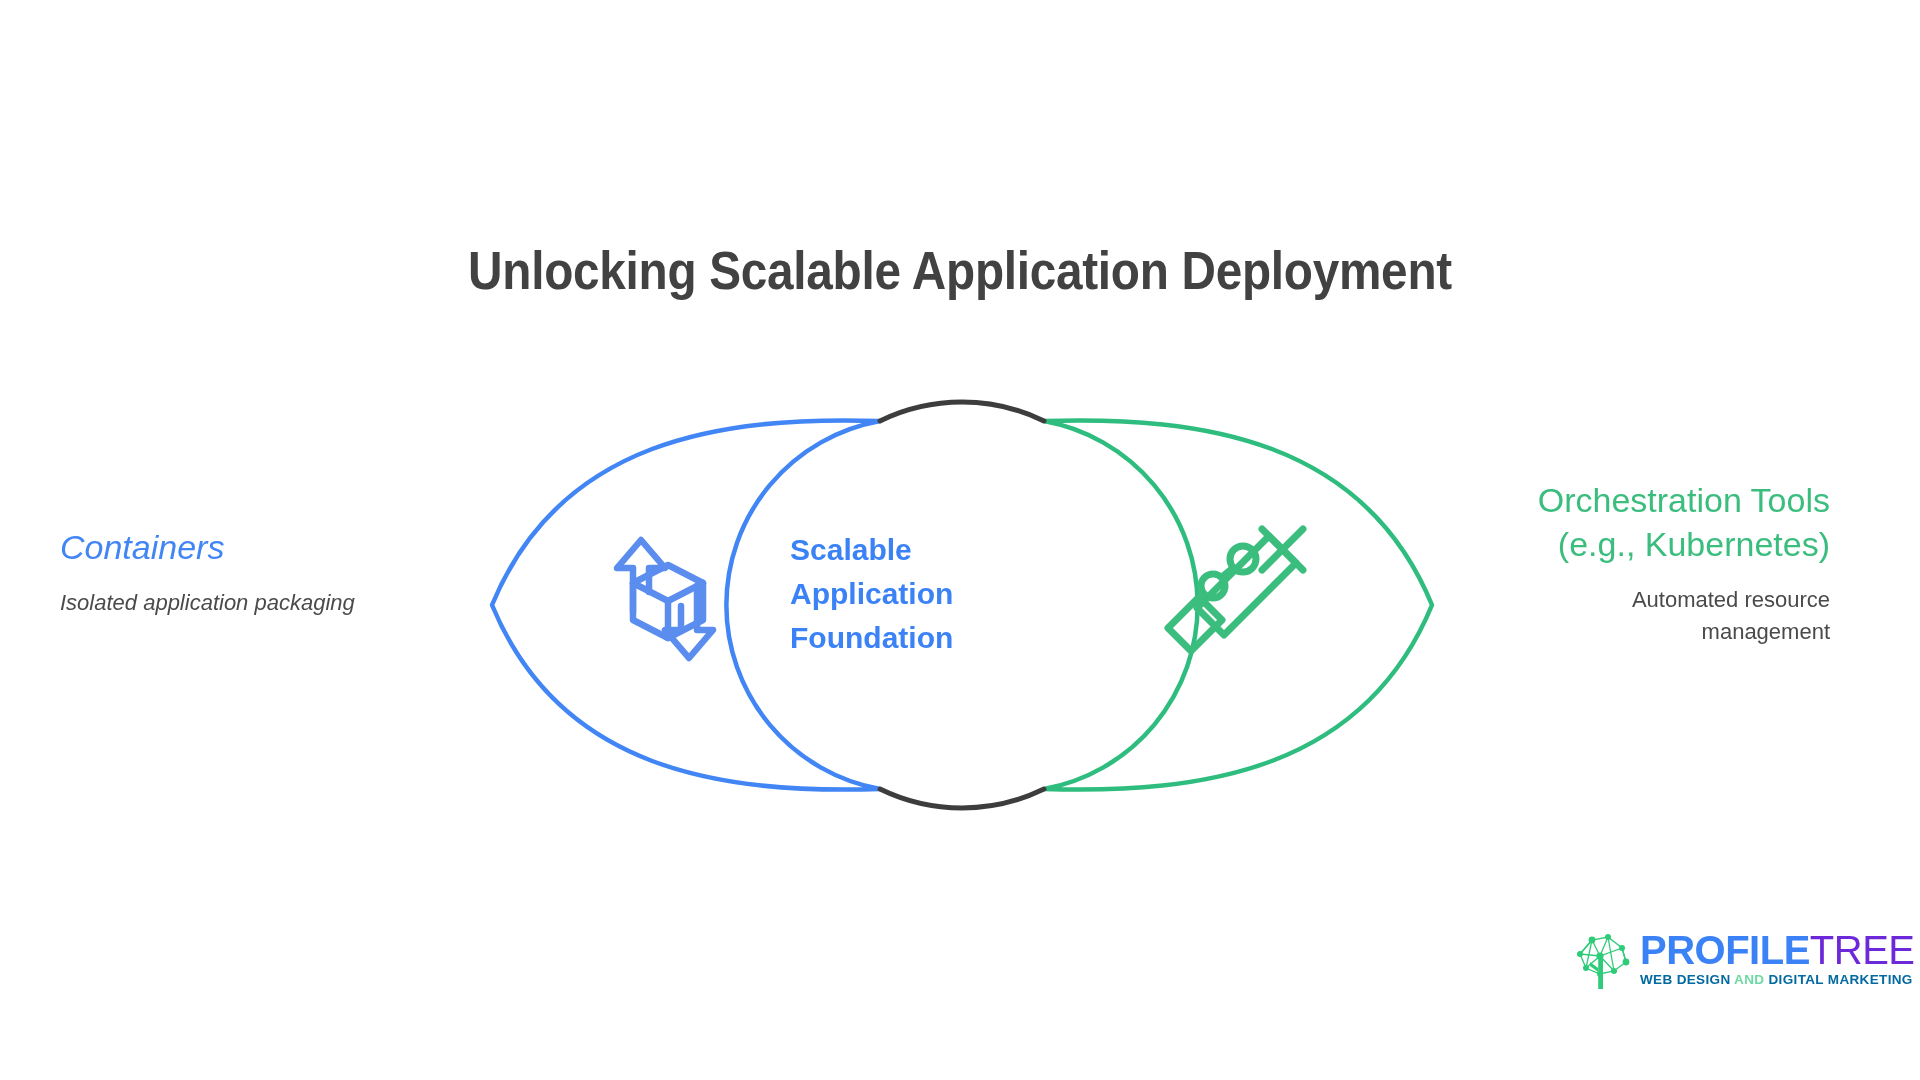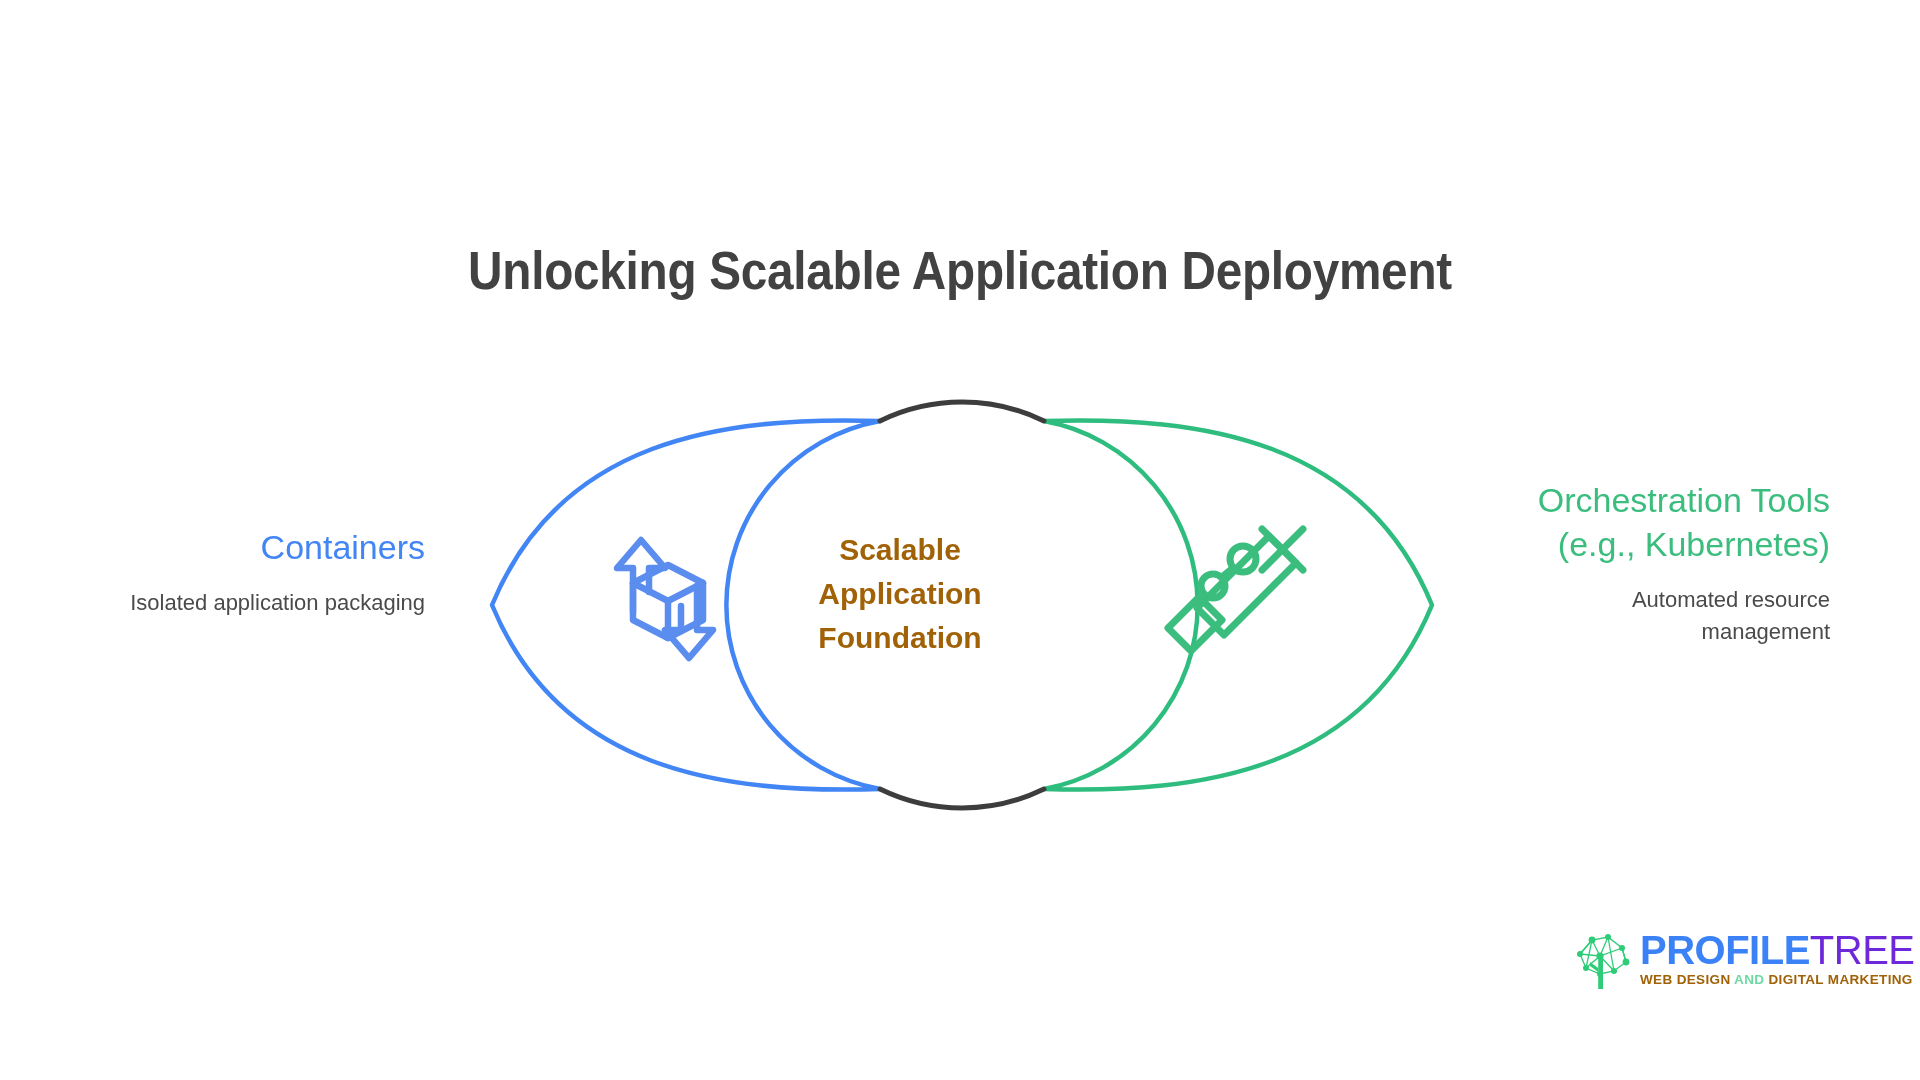--- a/index.html
+++ b/index.html
@@ -49,37 +49,38 @@
     width: 1920px;
     height: 1080px;
     pointer-events: none;
   }
 
   .center-text {
     position: absolute;
     left: 790px;
     top: 528px;
     width: 220px;
-    text-align: center;
+    text-align: left;
     font-size: 30px;
     line-height: 44px;
     font-weight: 700;
-    color: #a16207;
+    color: #3b82f6;
   }
   .center-text span { display: block; }
 
   
   .side {
     position: absolute;
   }
   .side-left {
     left: 60px;
     top: 525px;
     width: 365px;
-    text-align: right;
+    text-align: left;
+    font-style: italic;
   }
   .side-right {
     left: 1500px;
     top: 478px;
     width: 330px;
     text-align: right;
   }
   .side-heading {
     font-size: 34px;
     line-height: 44px;
@@ -122,21 +123,21 @@
     color: #6d28d9;
   }
   .logo-tagline {
     margin-top: 5px;
     font-size: 13.5px;
     line-height: 16px;
     font-weight: 700;
     letter-spacing: 0.35px;
     white-space: nowrap;
   }
-  .tag-strong { color: #a16207; }
+  .tag-strong { color: #0369a1; }
   .tag-light  { color: #6fd9a5; }
 </style>
 </head>
 <body>
 
 <div id="slide">
 
   <div class="title">Unlocking Scalable Application Deployment</div>
 
   <svg class="venn" viewBox="0 0 1920 1080">

